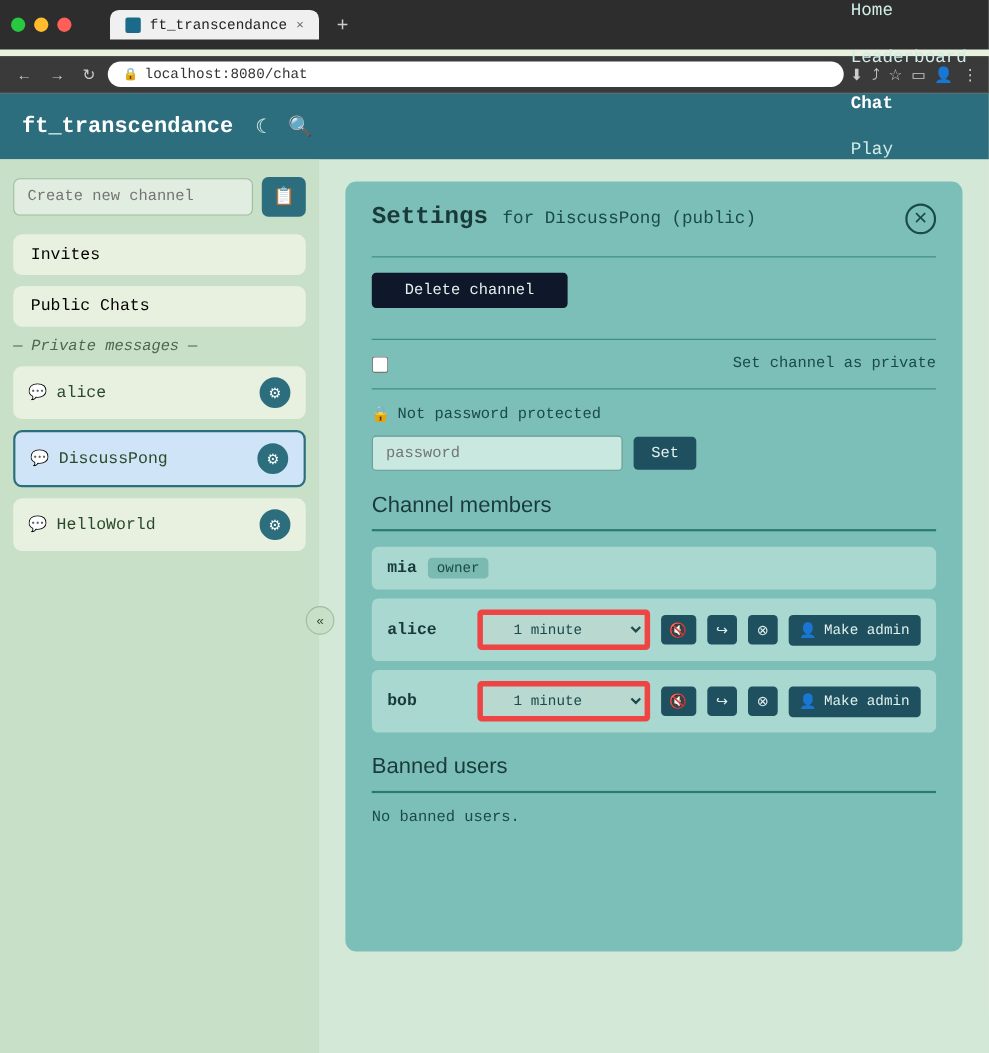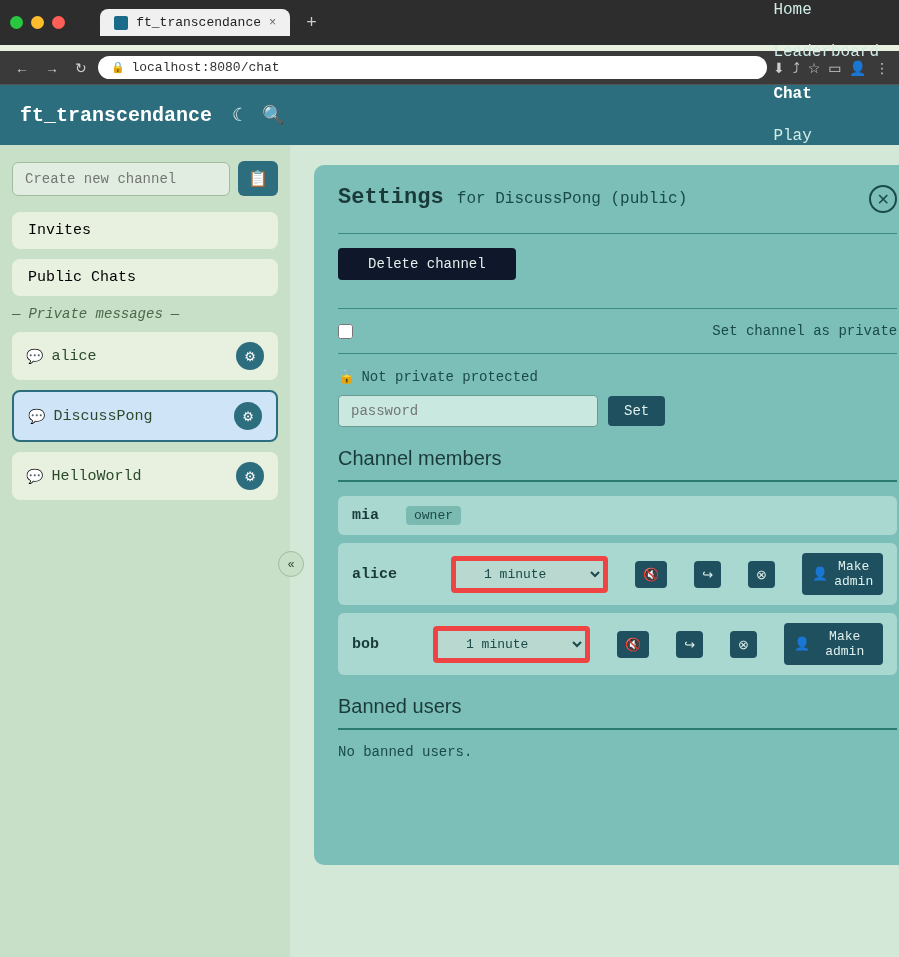--- a/index.html
+++ b/index.html
@@ -335,21 +335,21 @@
       align-items: center;
     }
     .password-input {
       background: #c8e8e0;
       border: 1px solid #6a9a90;
       border-radius: 4px;
       padding: 7px 12px;
       font-size: 14px;
       font-family: 'Courier New', monospace;
       color: #3a6a60;
-      width: 260px;
+      width: 228px;
     }
     .set-btn {
       background: #1e5060;
       color: #e0f0ec;
       border: none;
       border-radius: 4px;
       padding: 7px 16px;
       font-size: 14px;
       font-family: 'Courier New', monospace;
       cursor: pointer;
@@ -365,21 +365,21 @@
       border-top: 2px solid #2a7a70;
       margin-bottom: 14px;
     }
     .member-row {
       background: #a8d8d0;
       border-radius: 6px;
       padding: 10px 14px;
       margin-bottom: 8px;
       display: flex;
       align-items: center;
-      gap: 27px;
+      gap: 10px;
       font-family: 'Courier New', monospace;
       font-size: 15px;
       color: #1a3a3a;
     }
     .member-name { font-weight: bold; flex: 0 0 auto; }
     .member-badge {
       background: #7abab0;
       border-radius: 4px;
       padding: 2px 8px;
       font-size: 13px;
@@ -558,21 +558,21 @@
         <input type="checkbox" id="set-private" style="">
         <label for="set-private" class="checkbox-label">Set channel as private</label>
       </div>
 
       <hr class="settings-divider">
 
       
       <div class="password-section">
         <div class="password-status">
           <span>🔒</span>
-          <span>Not private protected</span>
+          <span>Not password protected</span>
         </div>
         <div class="password-row">
           <input class="password-input" type="password" placeholder="password" style="">
           <button class="set-btn">Set</button>
         </div>
       </div>
 
       
       <div class="section-title">Channel members</div>
       <hr class="members-divider">

